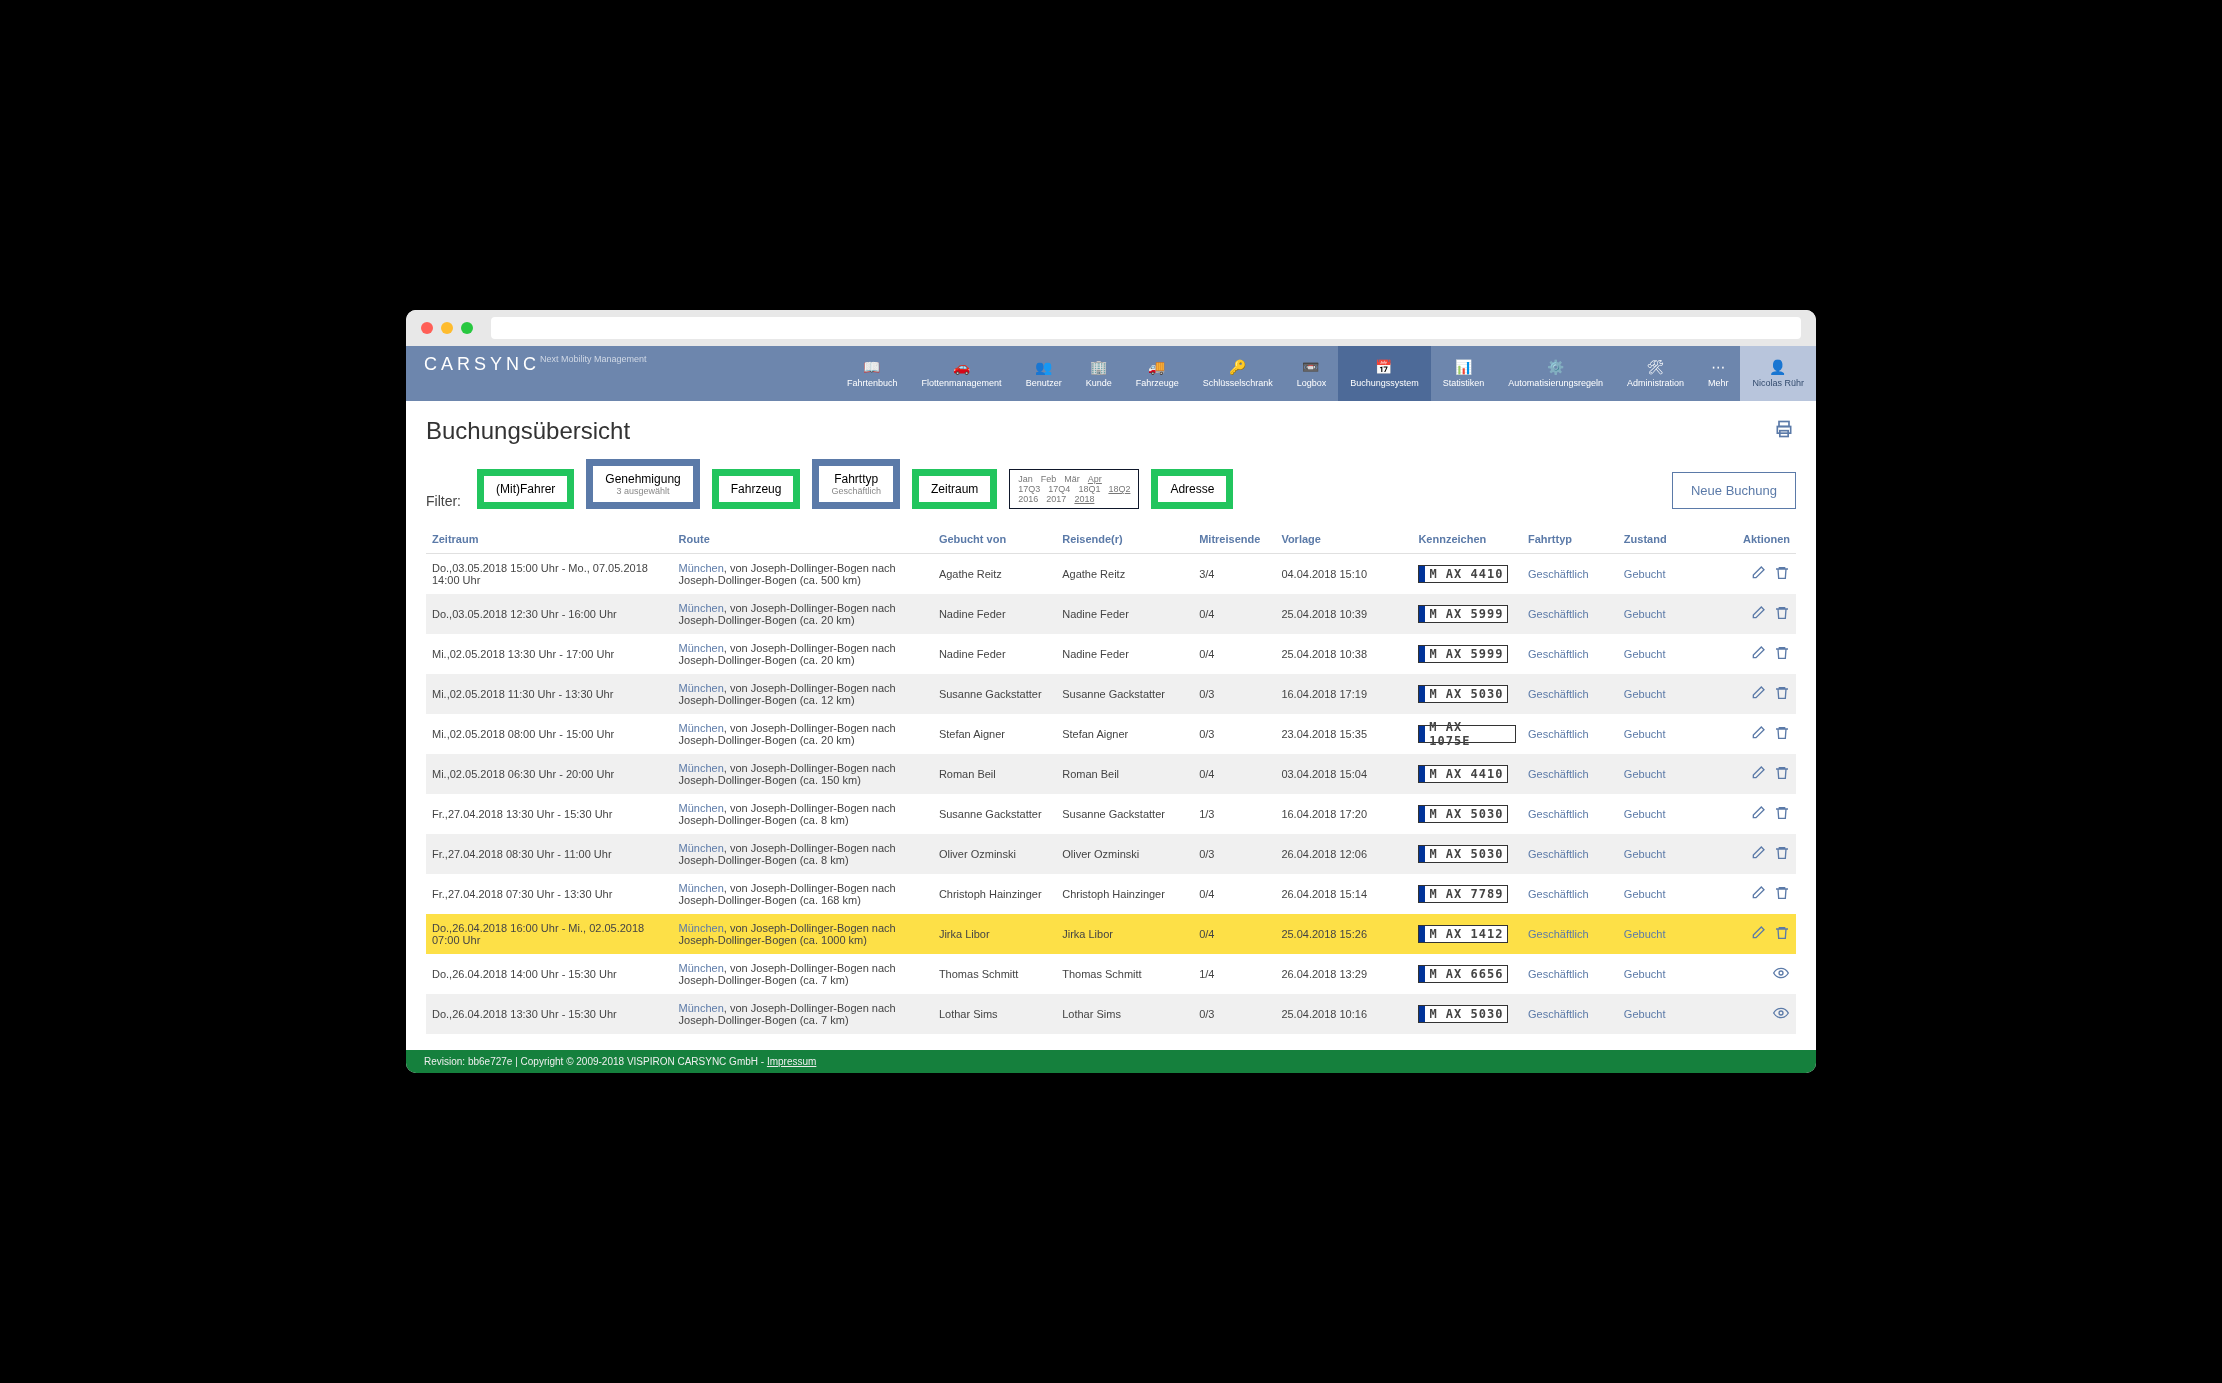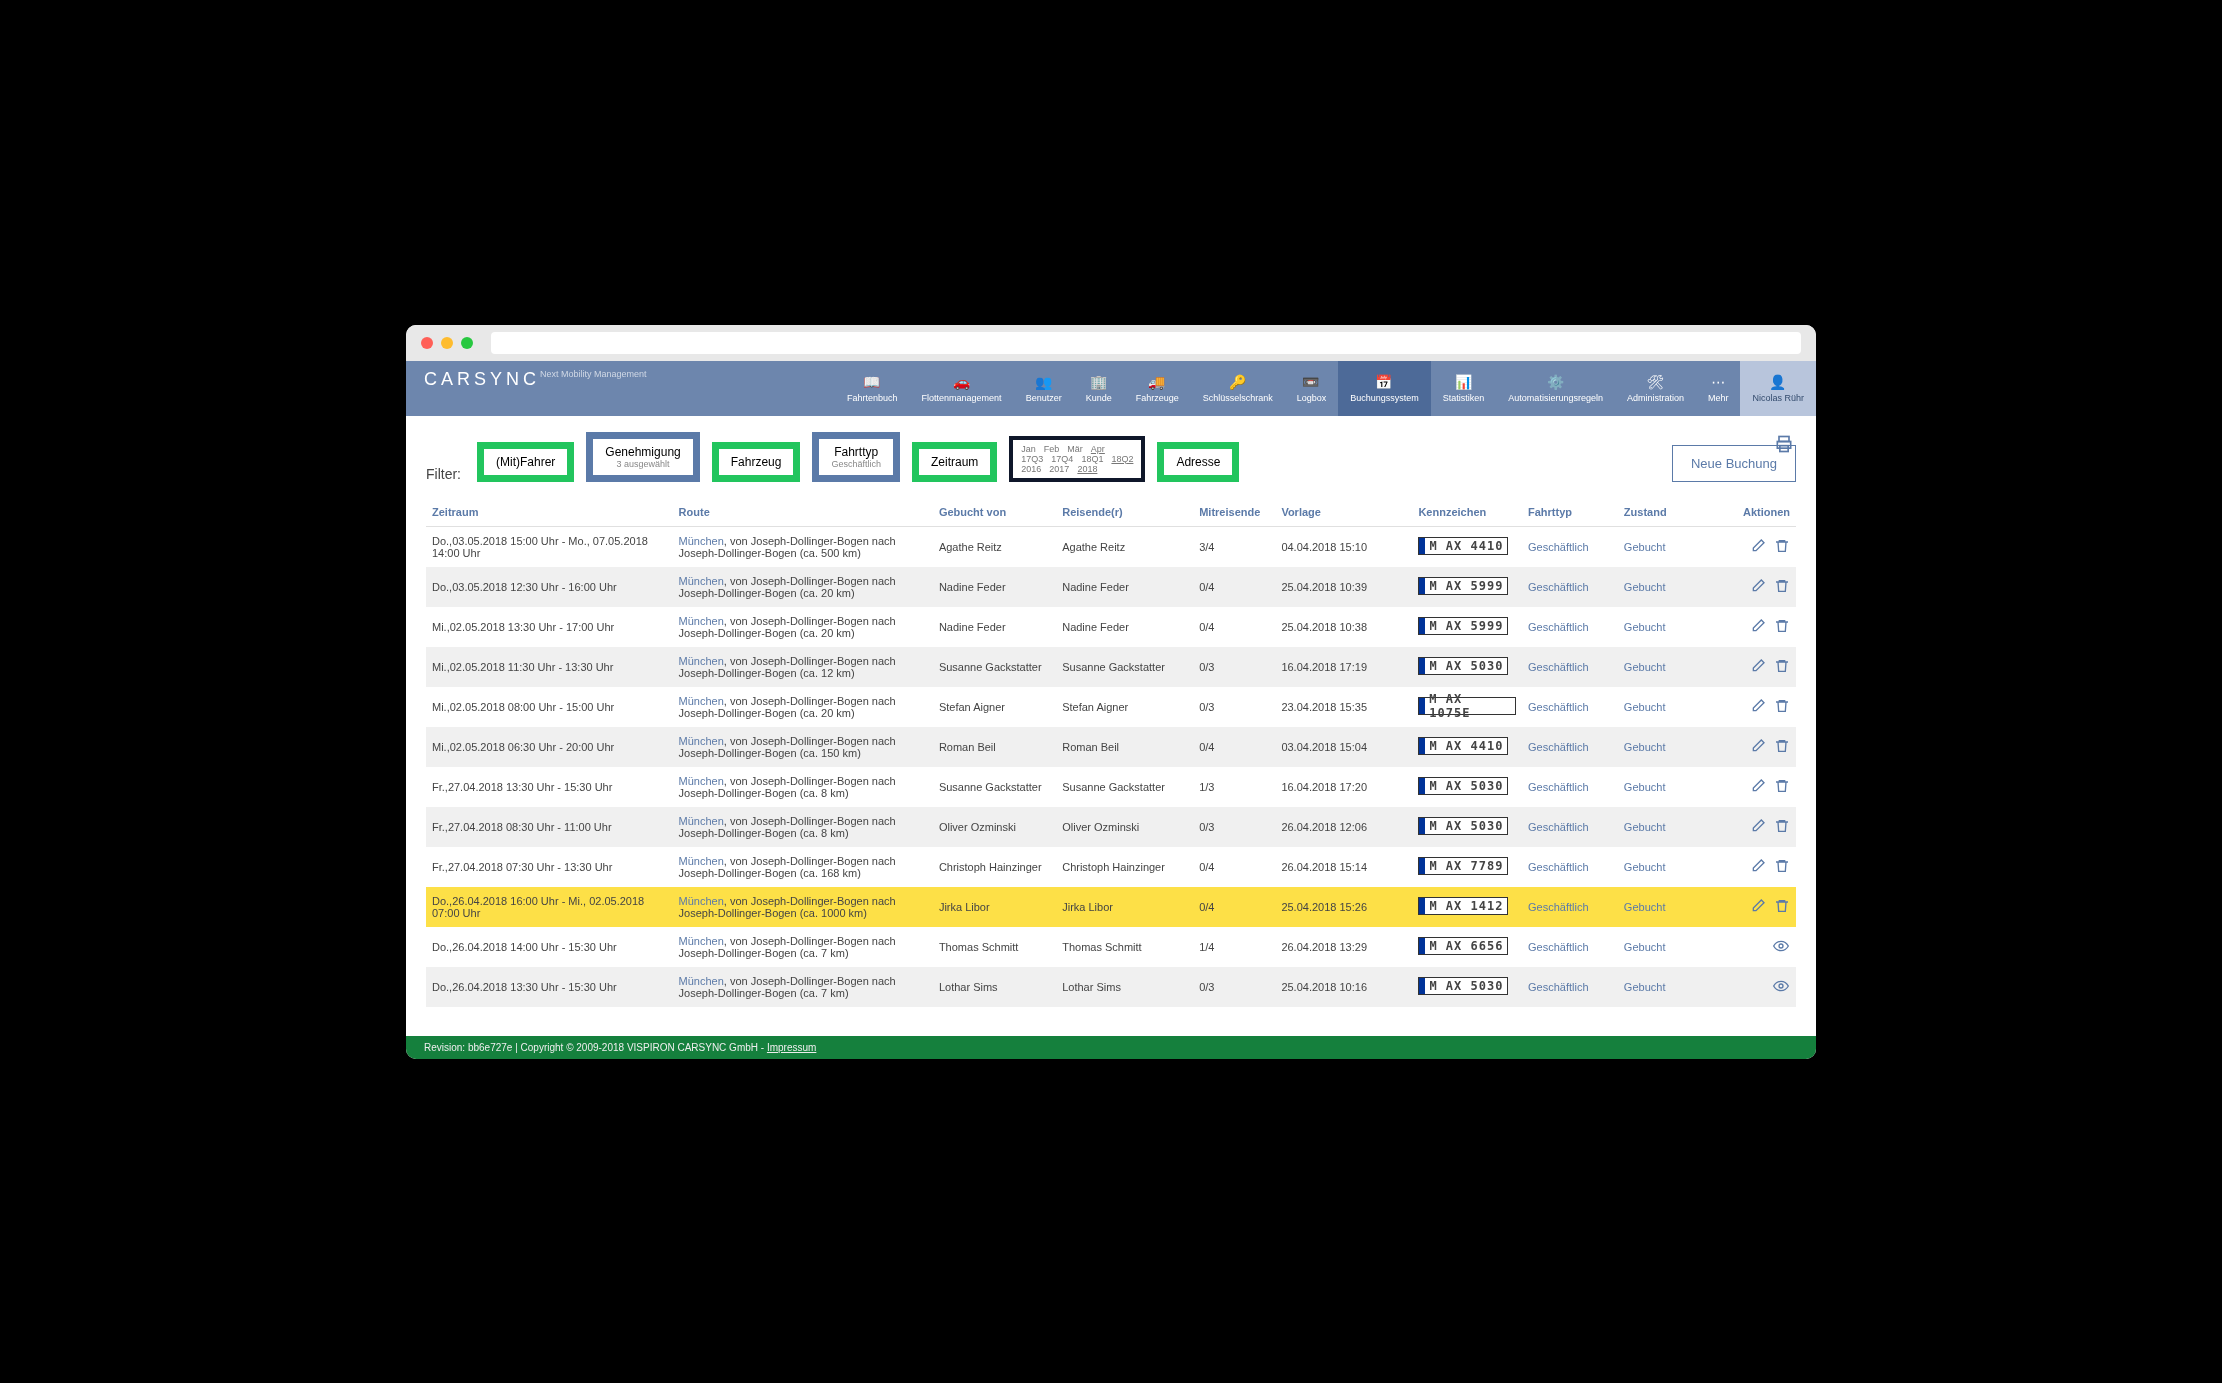--- a/index.html
+++ b/index.html
@@ -24,21 +24,21 @@
 
 .content { padding: 16px 20px; position: relative; min-height: 620px; }
 .page-title { font-size: 24px; font-weight: 300; color: #333; margin-bottom: 14px; }
 .print-icon { position: absolute; right: 22px; top: 18px; color: #5b7aa8; cursor: pointer; }
 
 .filter-row { display: flex; align-items: flex-end; gap: 12px; margin-bottom: 16px; }
 .filter-label { font-size: 14px; color: #444; margin-right: 4px; }
 .fbox { border: 7px solid #22c55e; padding: 6px 12px; font-size: 12px; text-align: center; cursor: pointer; min-height: 40px; display: flex; flex-direction: column; justify-content: center; }
 .fbox.active { border-color: #5b7aa8; }
 .fbox .sub { font-size: 9px; color: #888; }
-.time-grid { border: 4px solid #0f172a; padding: 4px 8px; font-size: 9px; color: #777; cursor: pointer; }
+.time-grid { border: 1px solid #0f172a; padding: 4px 8px; font-size: 9px; color: #777; cursor: pointer; }
 .time-grid .row { display:flex; gap:8px; }
 .time-grid span.u { text-decoration: underline; }
 .new-btn { margin-left: auto; border: 1px solid #5b7aa8; color: #5b7aa8; padding: 10px 18px; font-size: 13px; cursor: pointer; }
 
 table { width: 100%; border-collapse: collapse; font-size: 11px; }
 thead th { text-align: left; color: #5b7aa8; font-weight: 600; padding: 8px 6px; border-bottom: 1px solid #e0e0e0; }
 tbody td { padding: 8px 6px; color: #444; vertical-align: middle; }
 tbody tr:nth-child(odd) { background: #fff; }
 tbody tr:nth-child(even) { background: #f0f0f0; }
 tbody tr.hl { background: #fde047; padding-left: 12px; }
@@ -136,20 +136,21 @@
   </div>
 
   <div class="content">
     <div class="print-icon">
       <svg width="20" height="20" viewBox="0 0 24 24" fill="none" stroke="currentColor" stroke-width="2">
           <rect x="6" y="3" width="12" height="6"></rect>
           <rect x="4" y="9" width="16" height="8"></rect>
           <rect x="7" y="14" width="10" height="7"></rect>
         </svg>
     </div>
+    <h1 class="page-title">Buchungsübersicht</h1>
 
     <div class="filter-row">
       <span class="filter-label">Filter:</span>
       <div class="fbox">
           <span>(Mit)Fahrer</span>
         </div>
       <div class="fbox active">
         <span>Genehmigung</span>
           <span class="sub">3 ausgewählt</span>
       </div>

